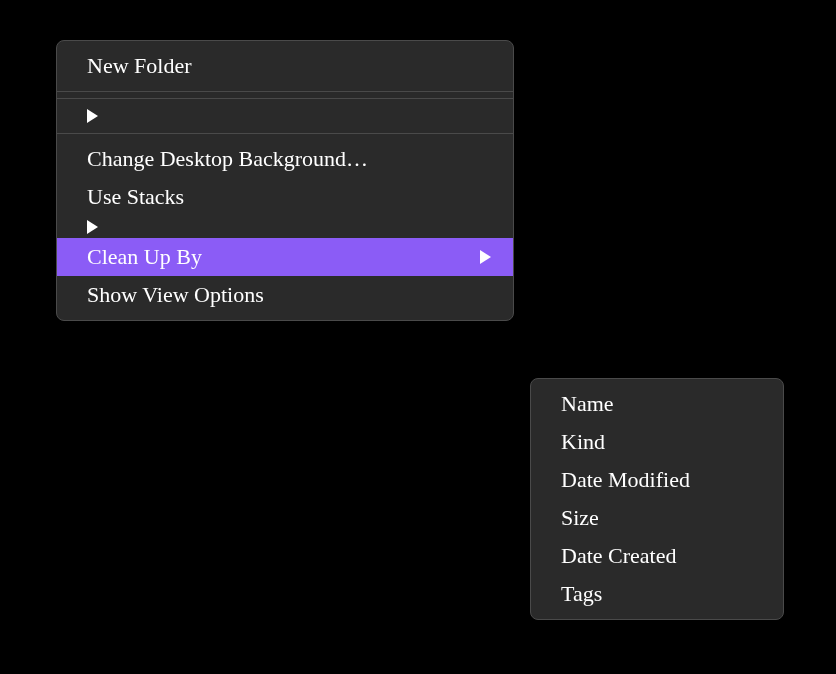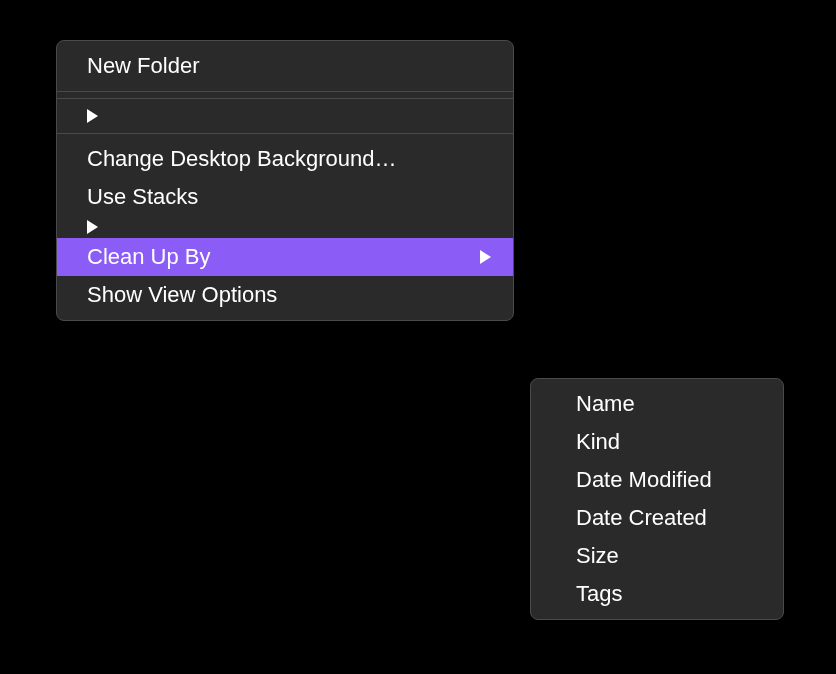--- a/index.html
+++ b/index.html
@@ -25,21 +25,20 @@
     }
     .main-menu {
       left: 56px;
       top: 40px;
       width: 458px;
     }
     .sub-menu {
       left: 530px;
       top: 378px;
       width: 254px;
-      padding-left: 15px;
     }
     .menu-item {
       display: flex;
       align-items: center;
       justify-content: space-between;
       padding: 4px 22px 4px 30px;
       color: #ffffff;
       font-size: 22px;
       line-height: 30px;
       cursor: default;
@@ -56,20 +55,21 @@
     .arrow {
       width: 0;
       height: 0;
       border-top: 7px solid transparent;
       border-bottom: 7px solid transparent;
       border-left: 11px solid #ffffff;
     }
     .menu-label {
       flex: 1;
       white-space: nowrap;
+      font-family: Liberation Serif, serif;
     }
   </style>
 </head>
 <body>
 
 <div class="context-menu main-menu">
   <div class="menu-item">
     <span class="menu-label">New Folder</span>
   </div>
   <div class="separator"></div>
@@ -100,21 +100,21 @@
   <div class="menu-item">
     <span class="menu-label">Name</span>
   </div>
   <div class="menu-item">
     <span class="menu-label">Kind</span>
   </div>
   <div class="menu-item">
     <span class="menu-label">Date Modified</span>
   </div>
   <div class="menu-item">
-    <span class="menu-label">Date Created</span>
+    <span class="menu-label">Size</span>
   </div>
   <div class="menu-item">
-    <span class="menu-label">Size</span>
+    <span class="menu-label">Date Created</span>
   </div>
   <div class="menu-item">
     <span class="menu-label">Tags</span>
   </div>
 </div>
 
 </body></html>

